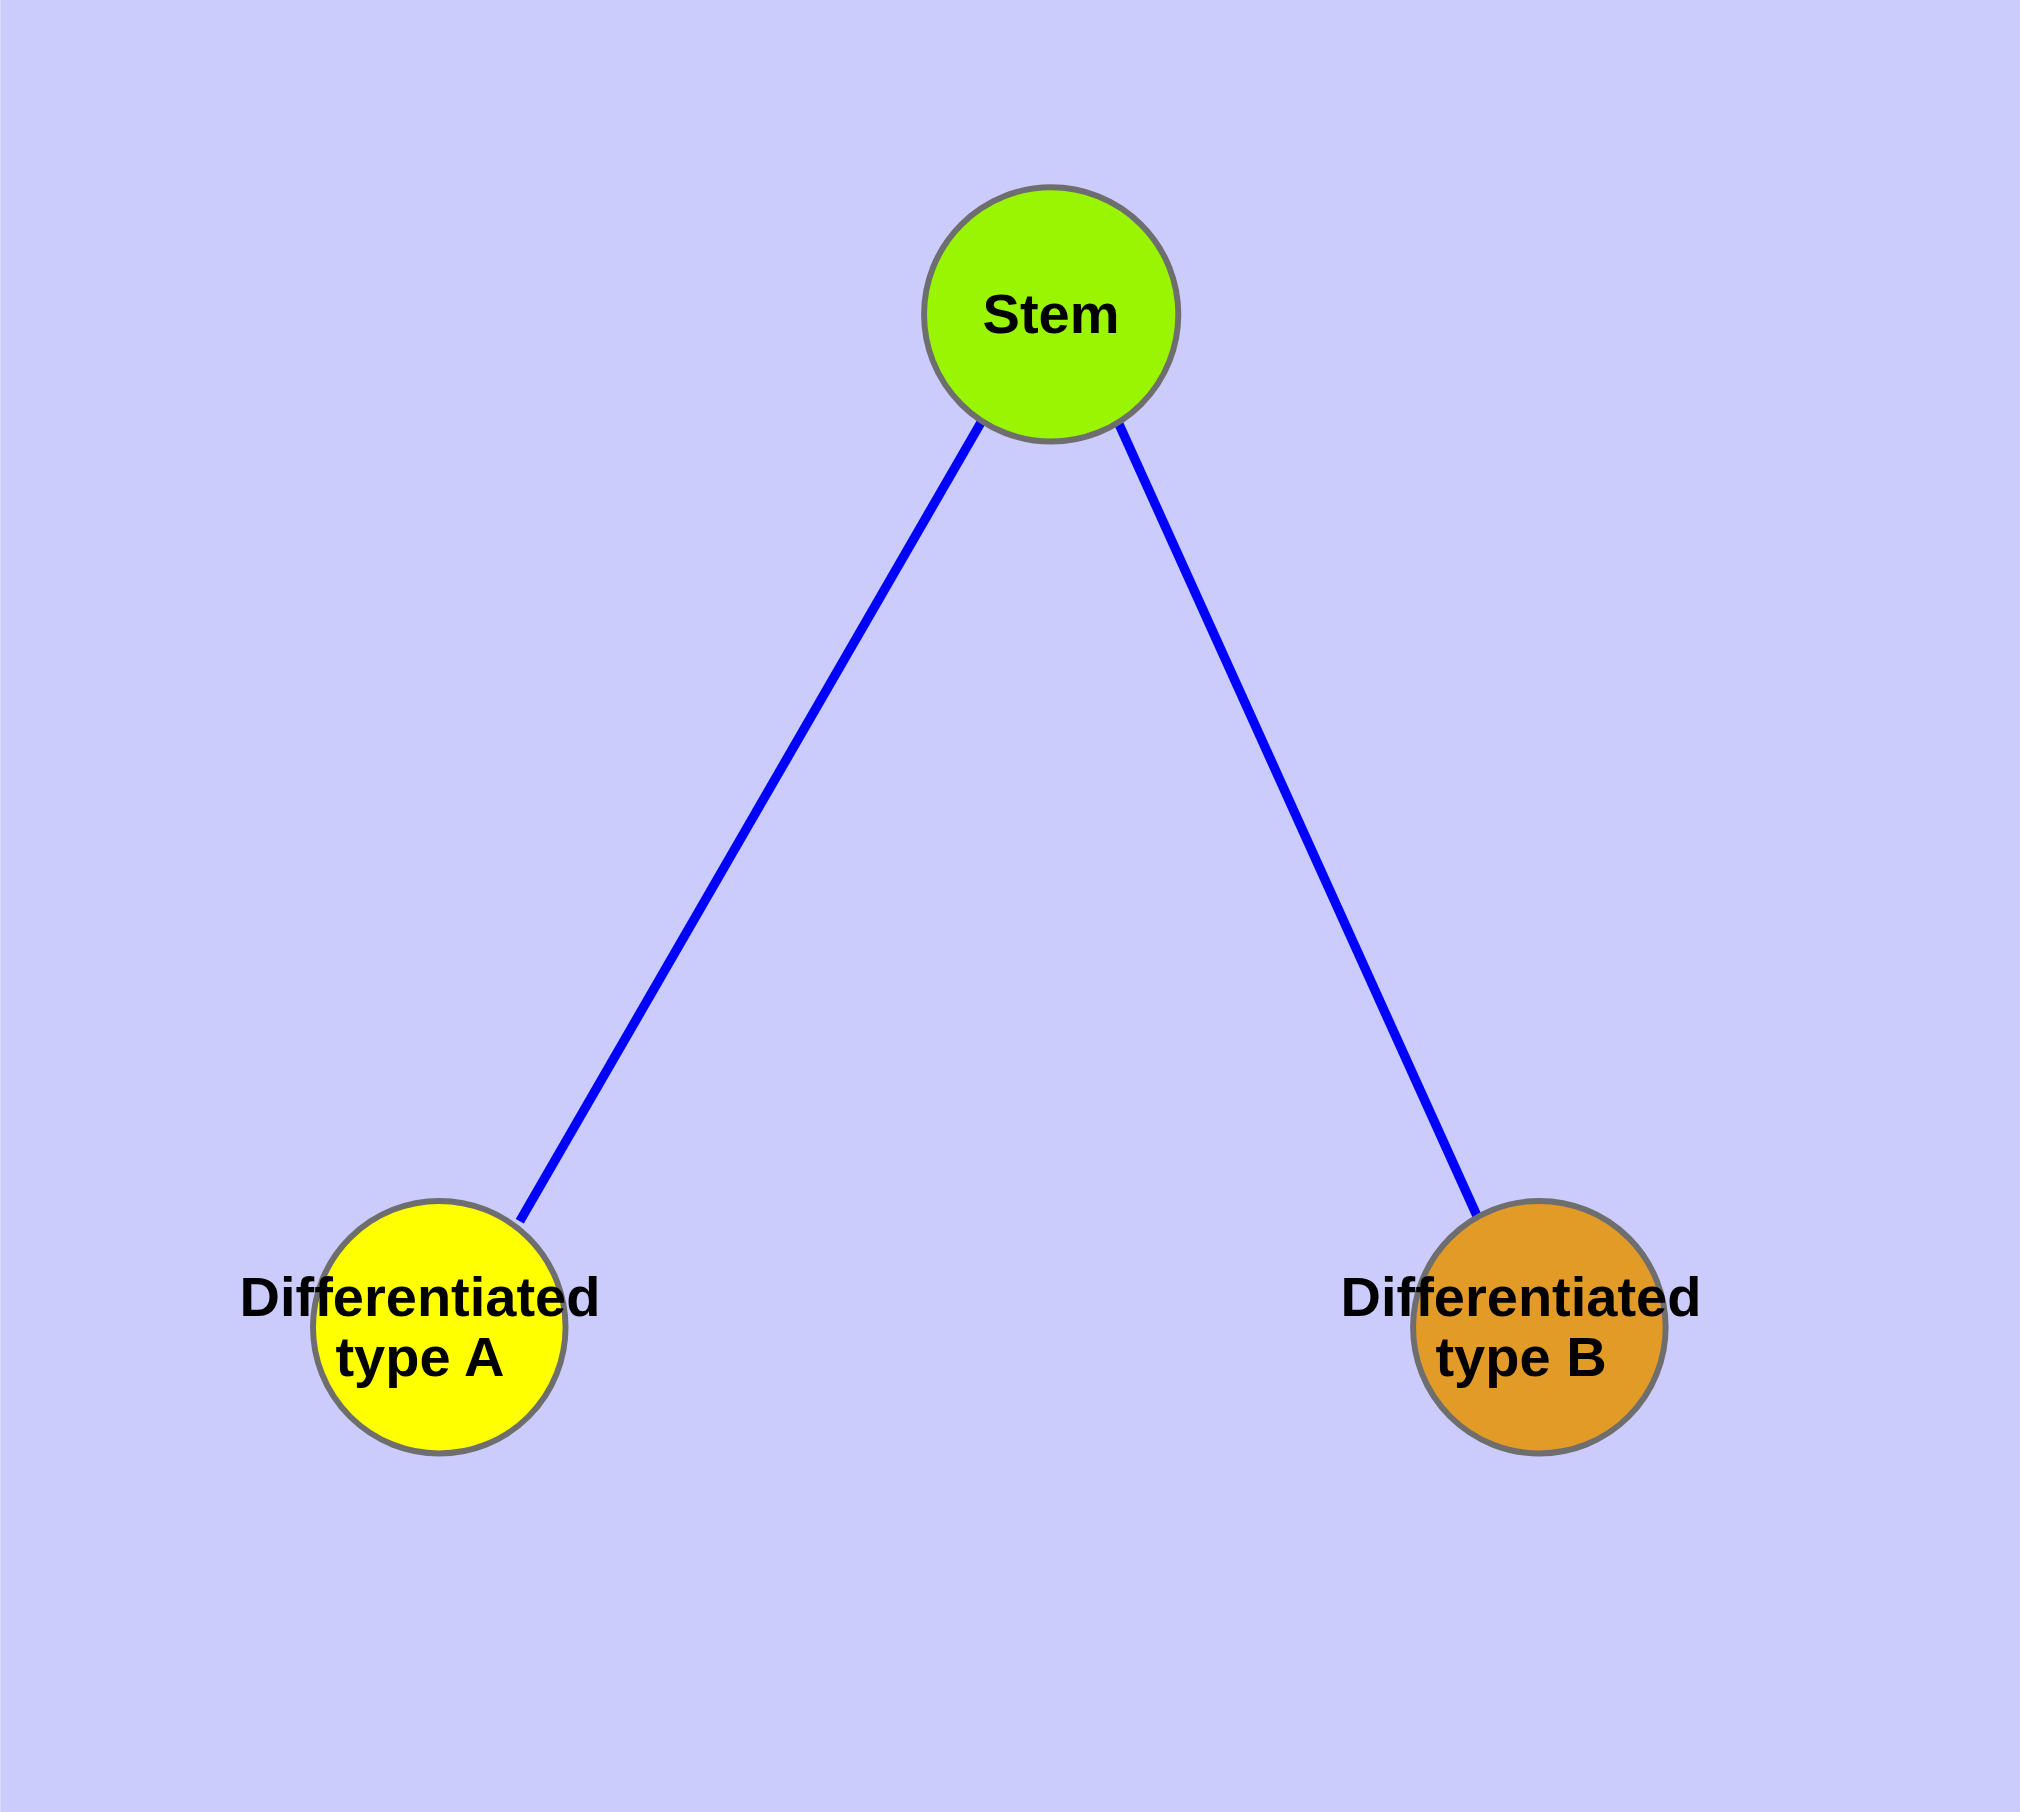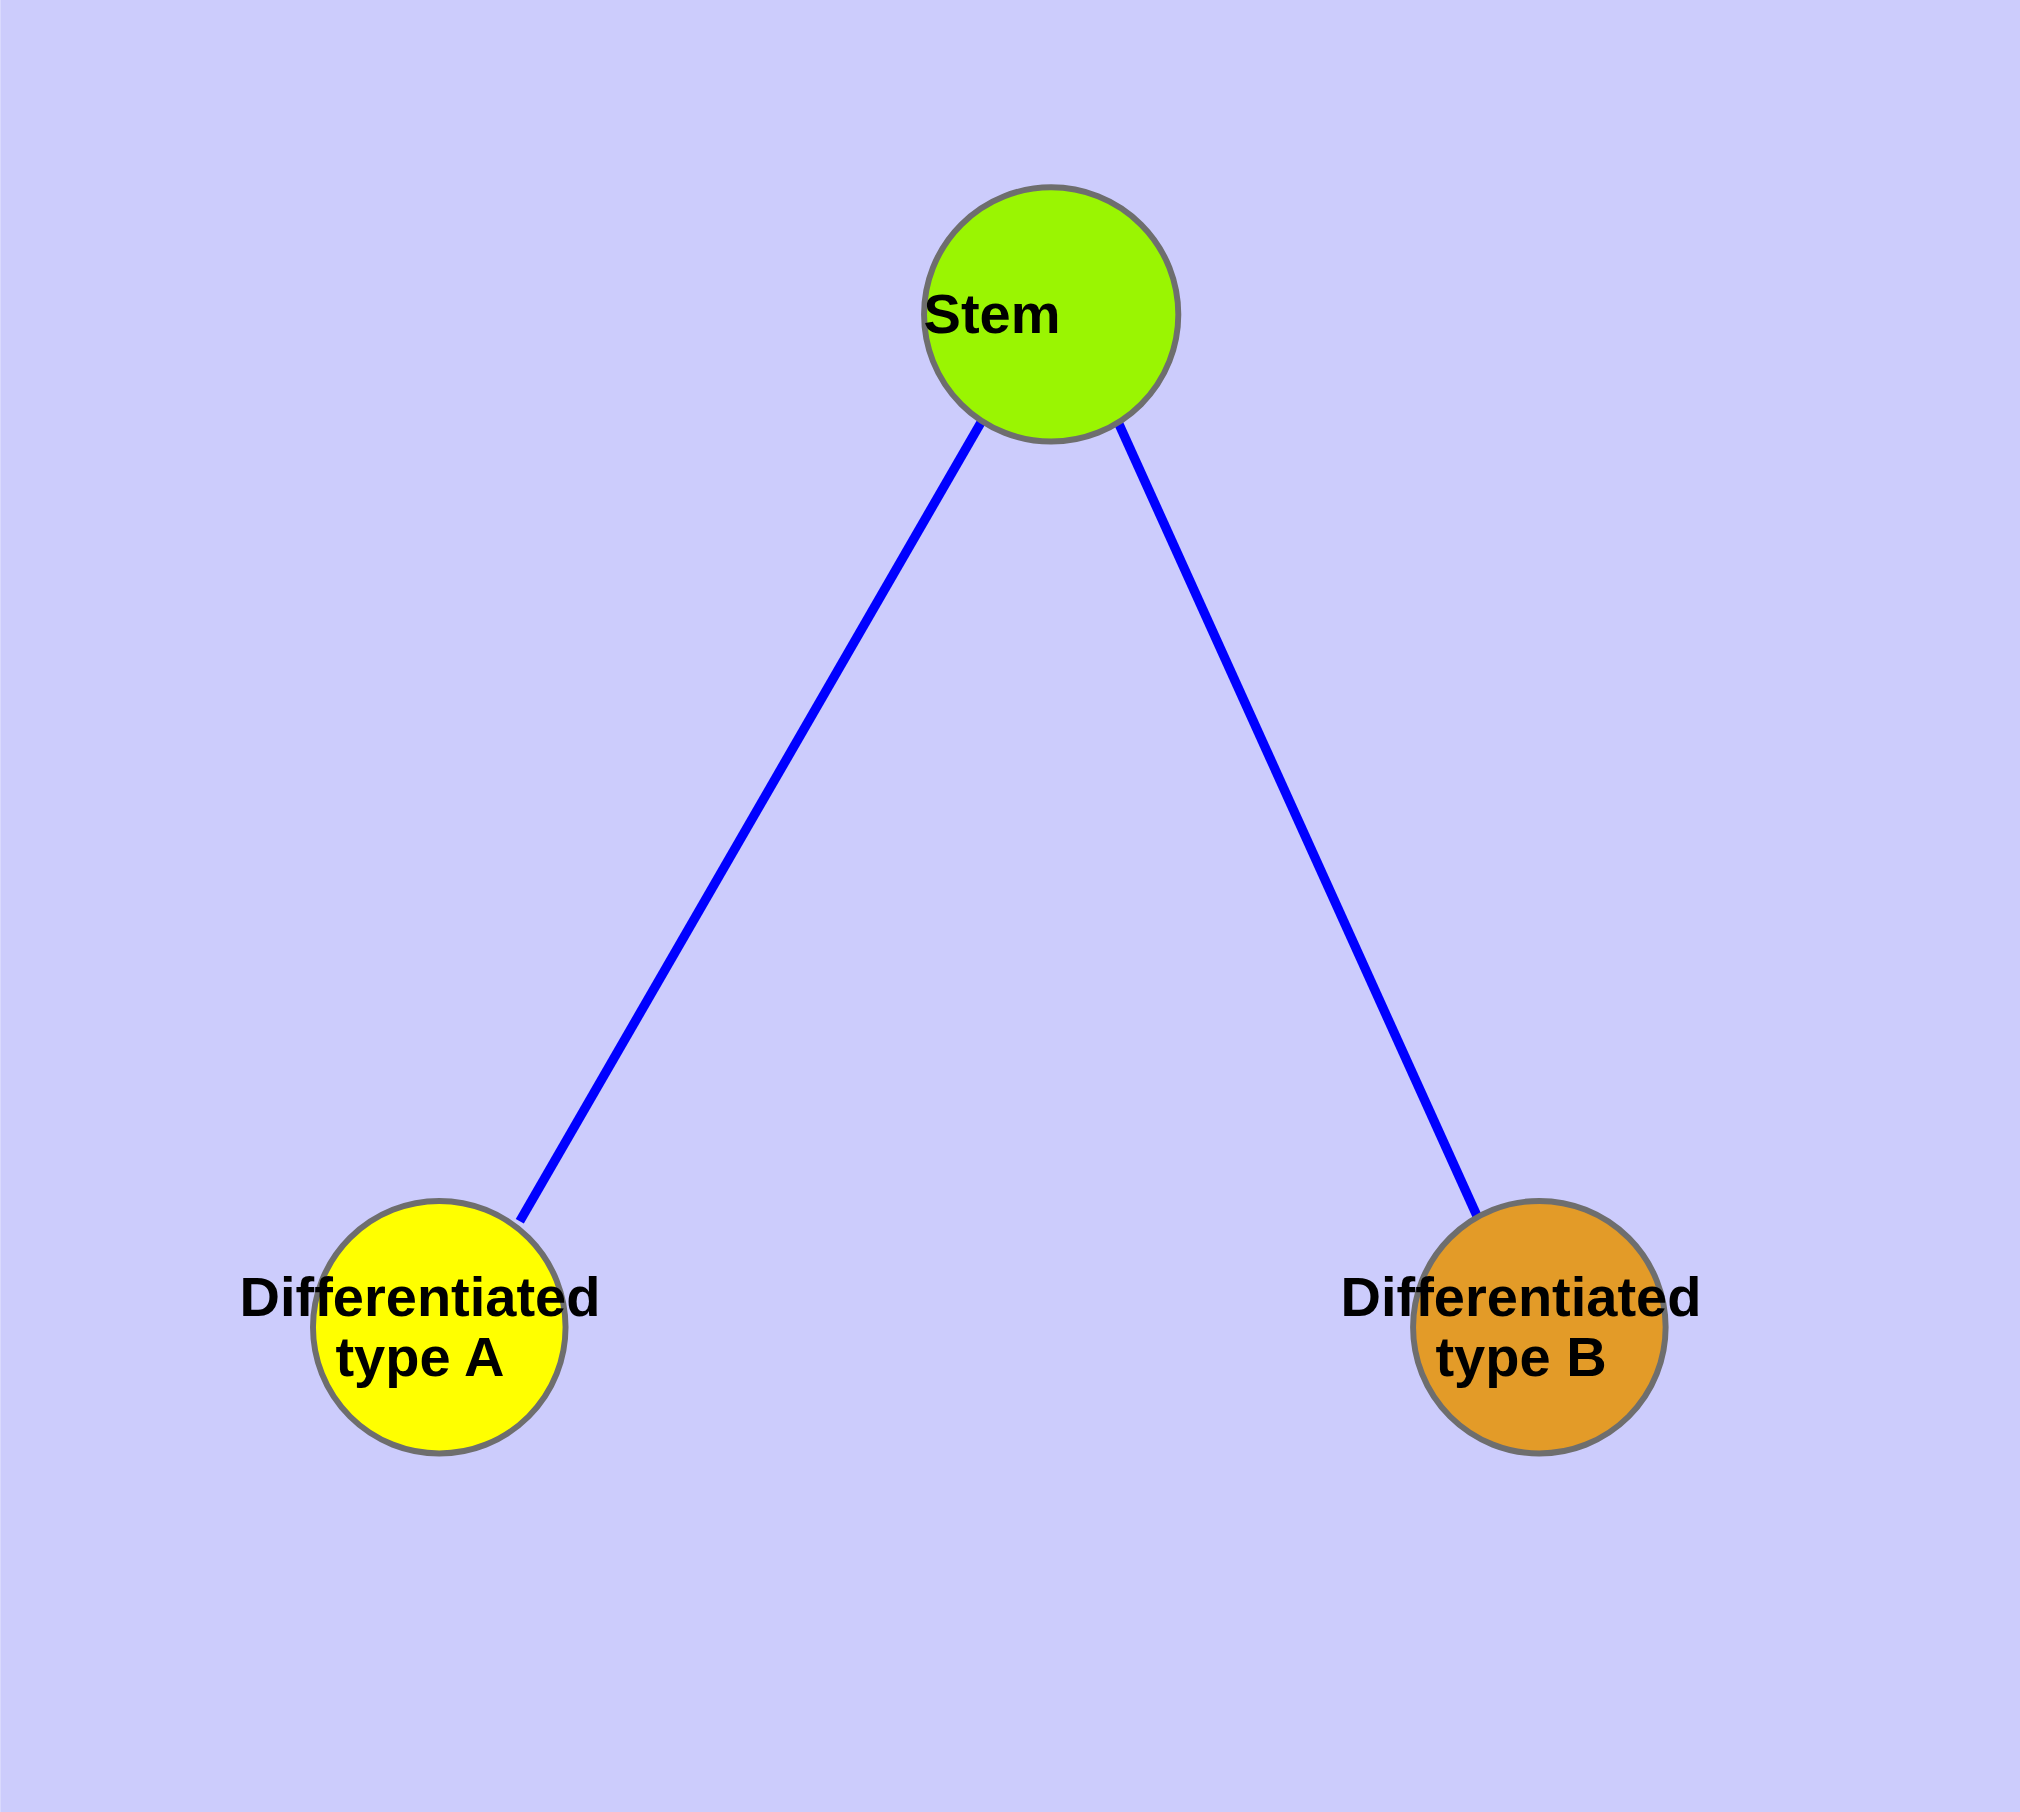--- a/index.html
+++ b/index.html
@@ -51,21 +51,21 @@
       <line id="edge-stem-b" x1="1318" y1="496" x2="1743" y2="1436" stroke="#0000ff" stroke-width="11" stroke-linecap="butt"></line>
     </g>
 
     <g id="nodes-group">
       <circle id="node-stem" cx="1240" cy="371" r="150" fill="#9af502" stroke="#6e6e6e" stroke-width="7"></circle>
       <circle id="node-type-a" cx="518" cy="1566" r="149" fill="#ffff00" stroke="#6e6e6e" stroke-width="7"></circle>
       <circle id="node-type-b" cx="1816" cy="1566" r="149" fill="#e39b28" stroke="#6e6e6e" stroke-width="7"></circle>
     </g>
   </svg>
 
-  <div class="node-label label-stem" id="label-stem" style="left: 992px; top: 314px; color: rgb(0, 0, 0); font-size: 56px;">Stem</div>
+  <div class="node-label label-stem" id="label-stem" style="left: 1051px; top: 314px; color: rgb(0, 0, 0); font-size: 56px;">Stem</div>
 
   <div class="node-label label-typea" id="label-type-a" style="left: 420px; top: 1327px; color: rgb(0, 0, 0); font-size: 56px;">Differentiated
 type A</div>
 
   <div class="node-label label-typeb" id="label-type-b" style="left: 1521px; top: 1327px; color: rgb(0, 0, 0); font-size: 56px;">Differentiated
 type B</div>
 
 </div>
 
 

